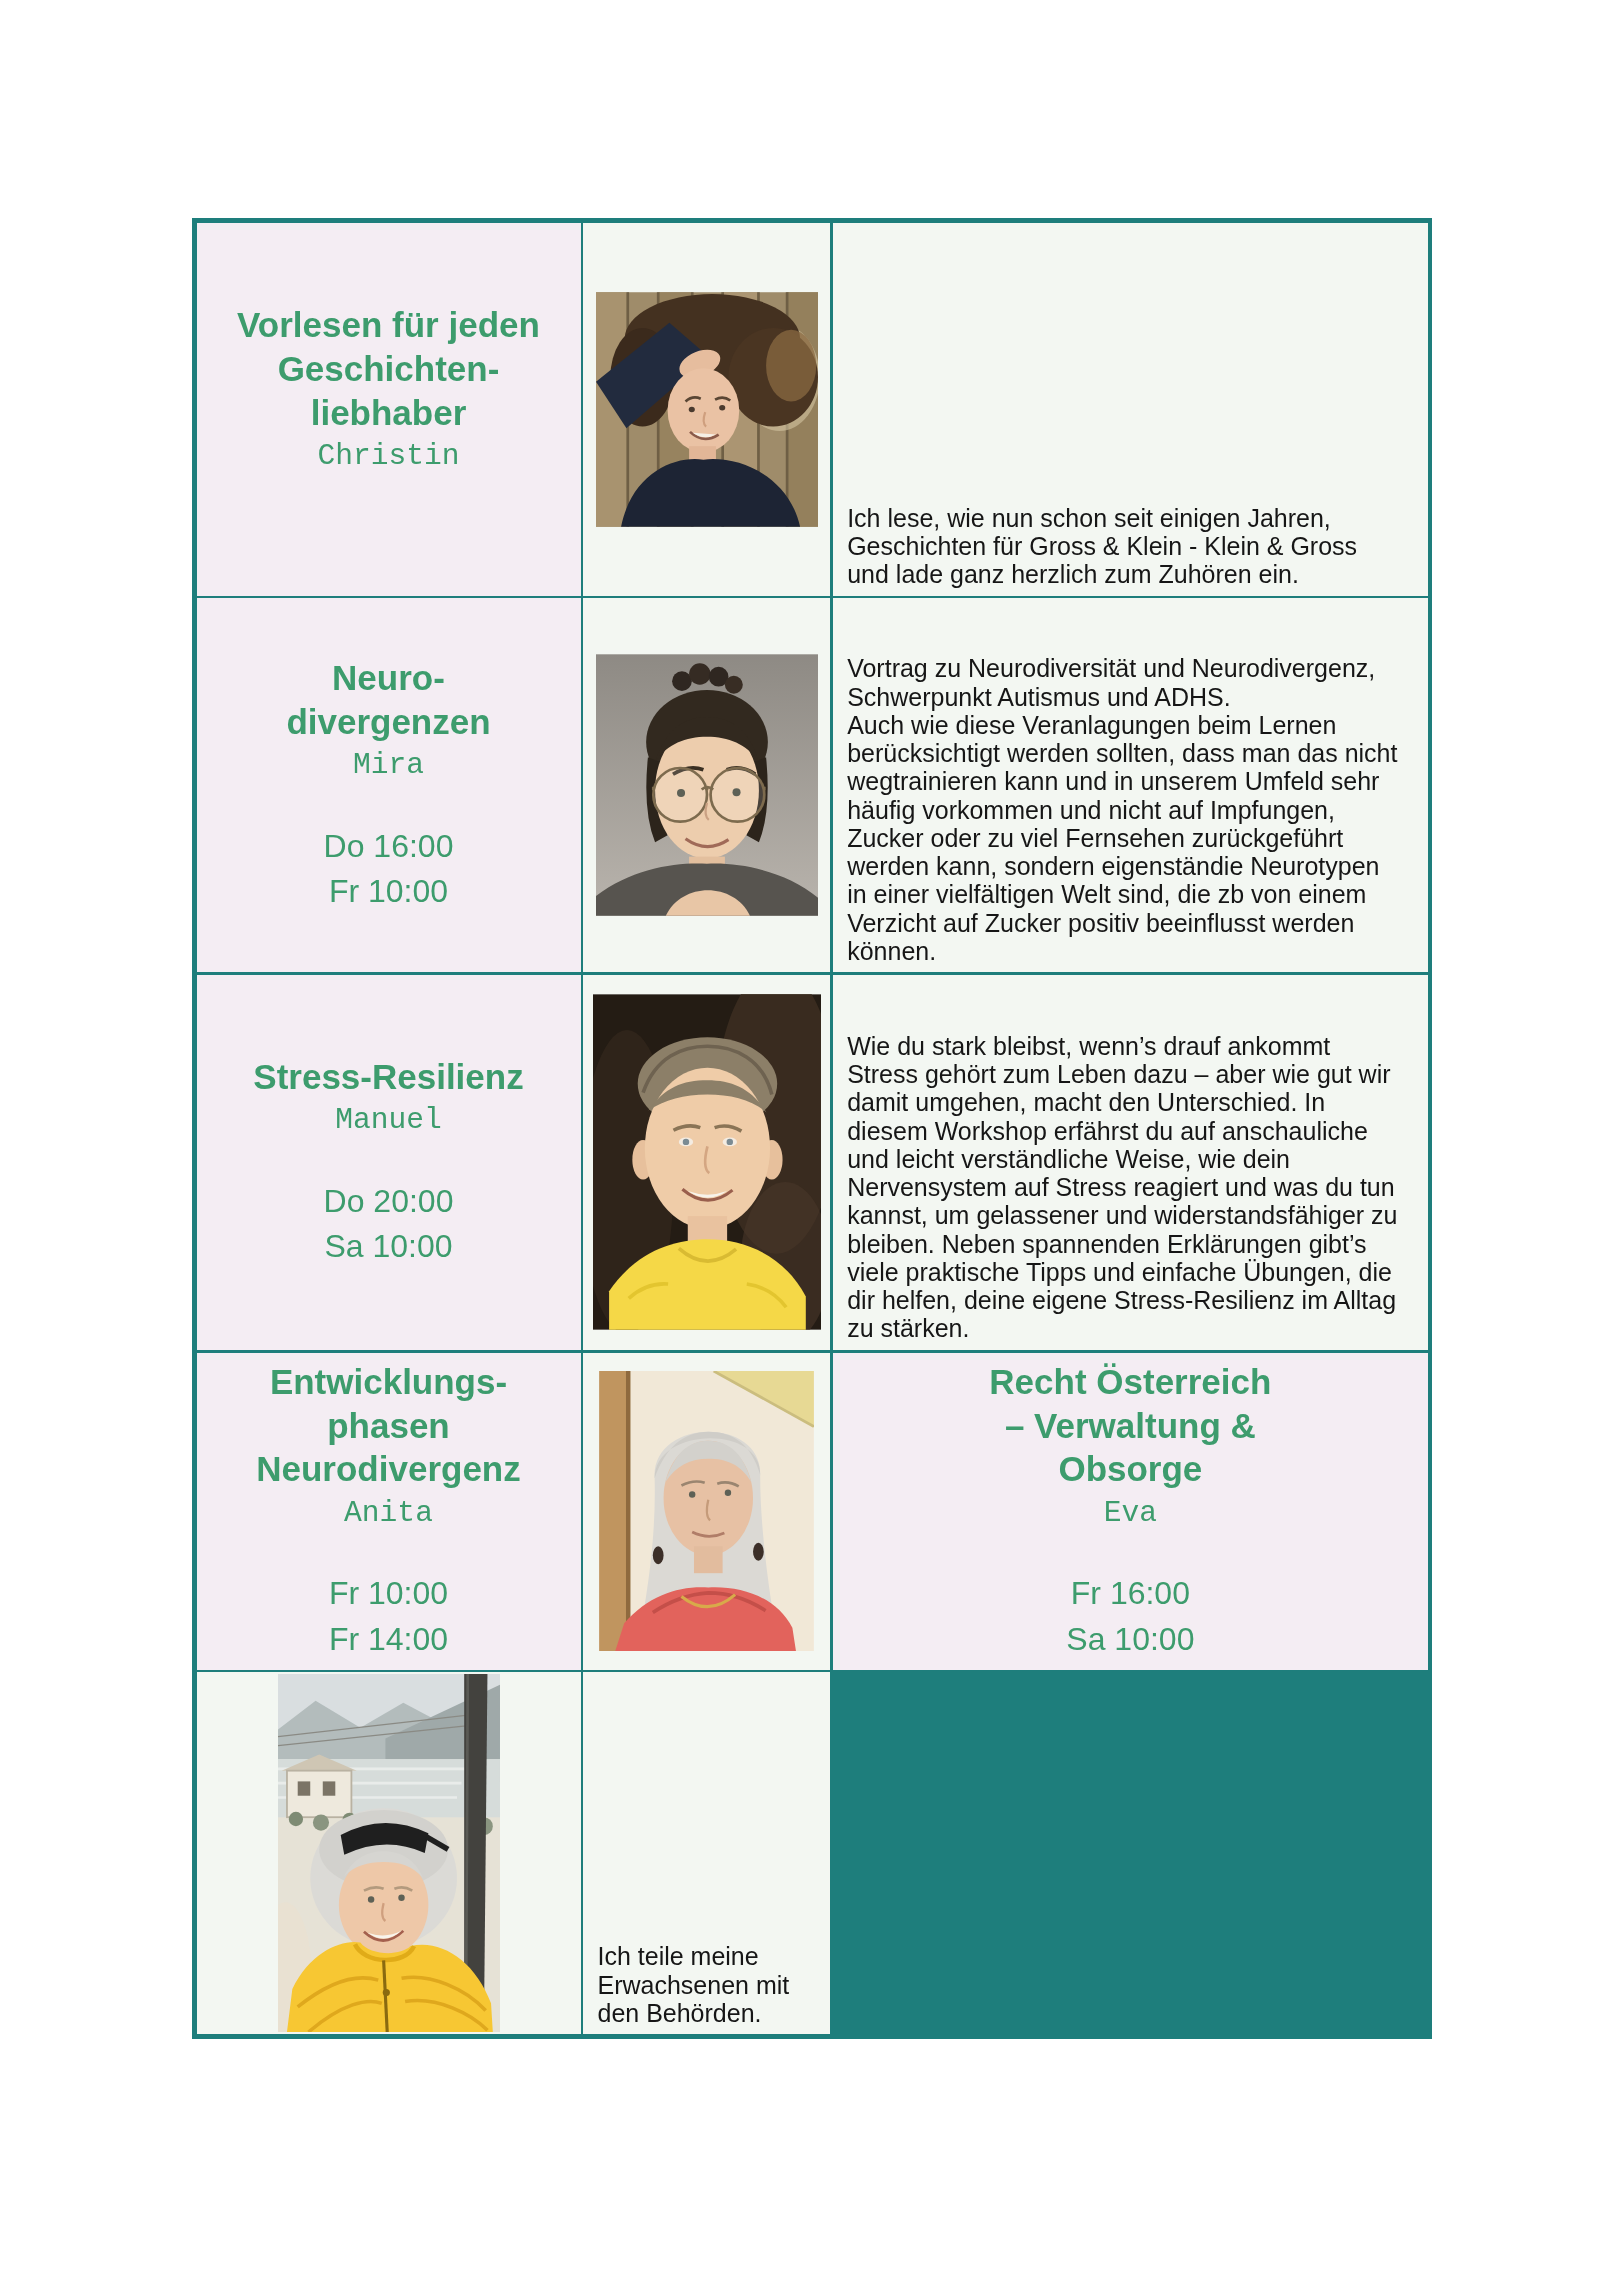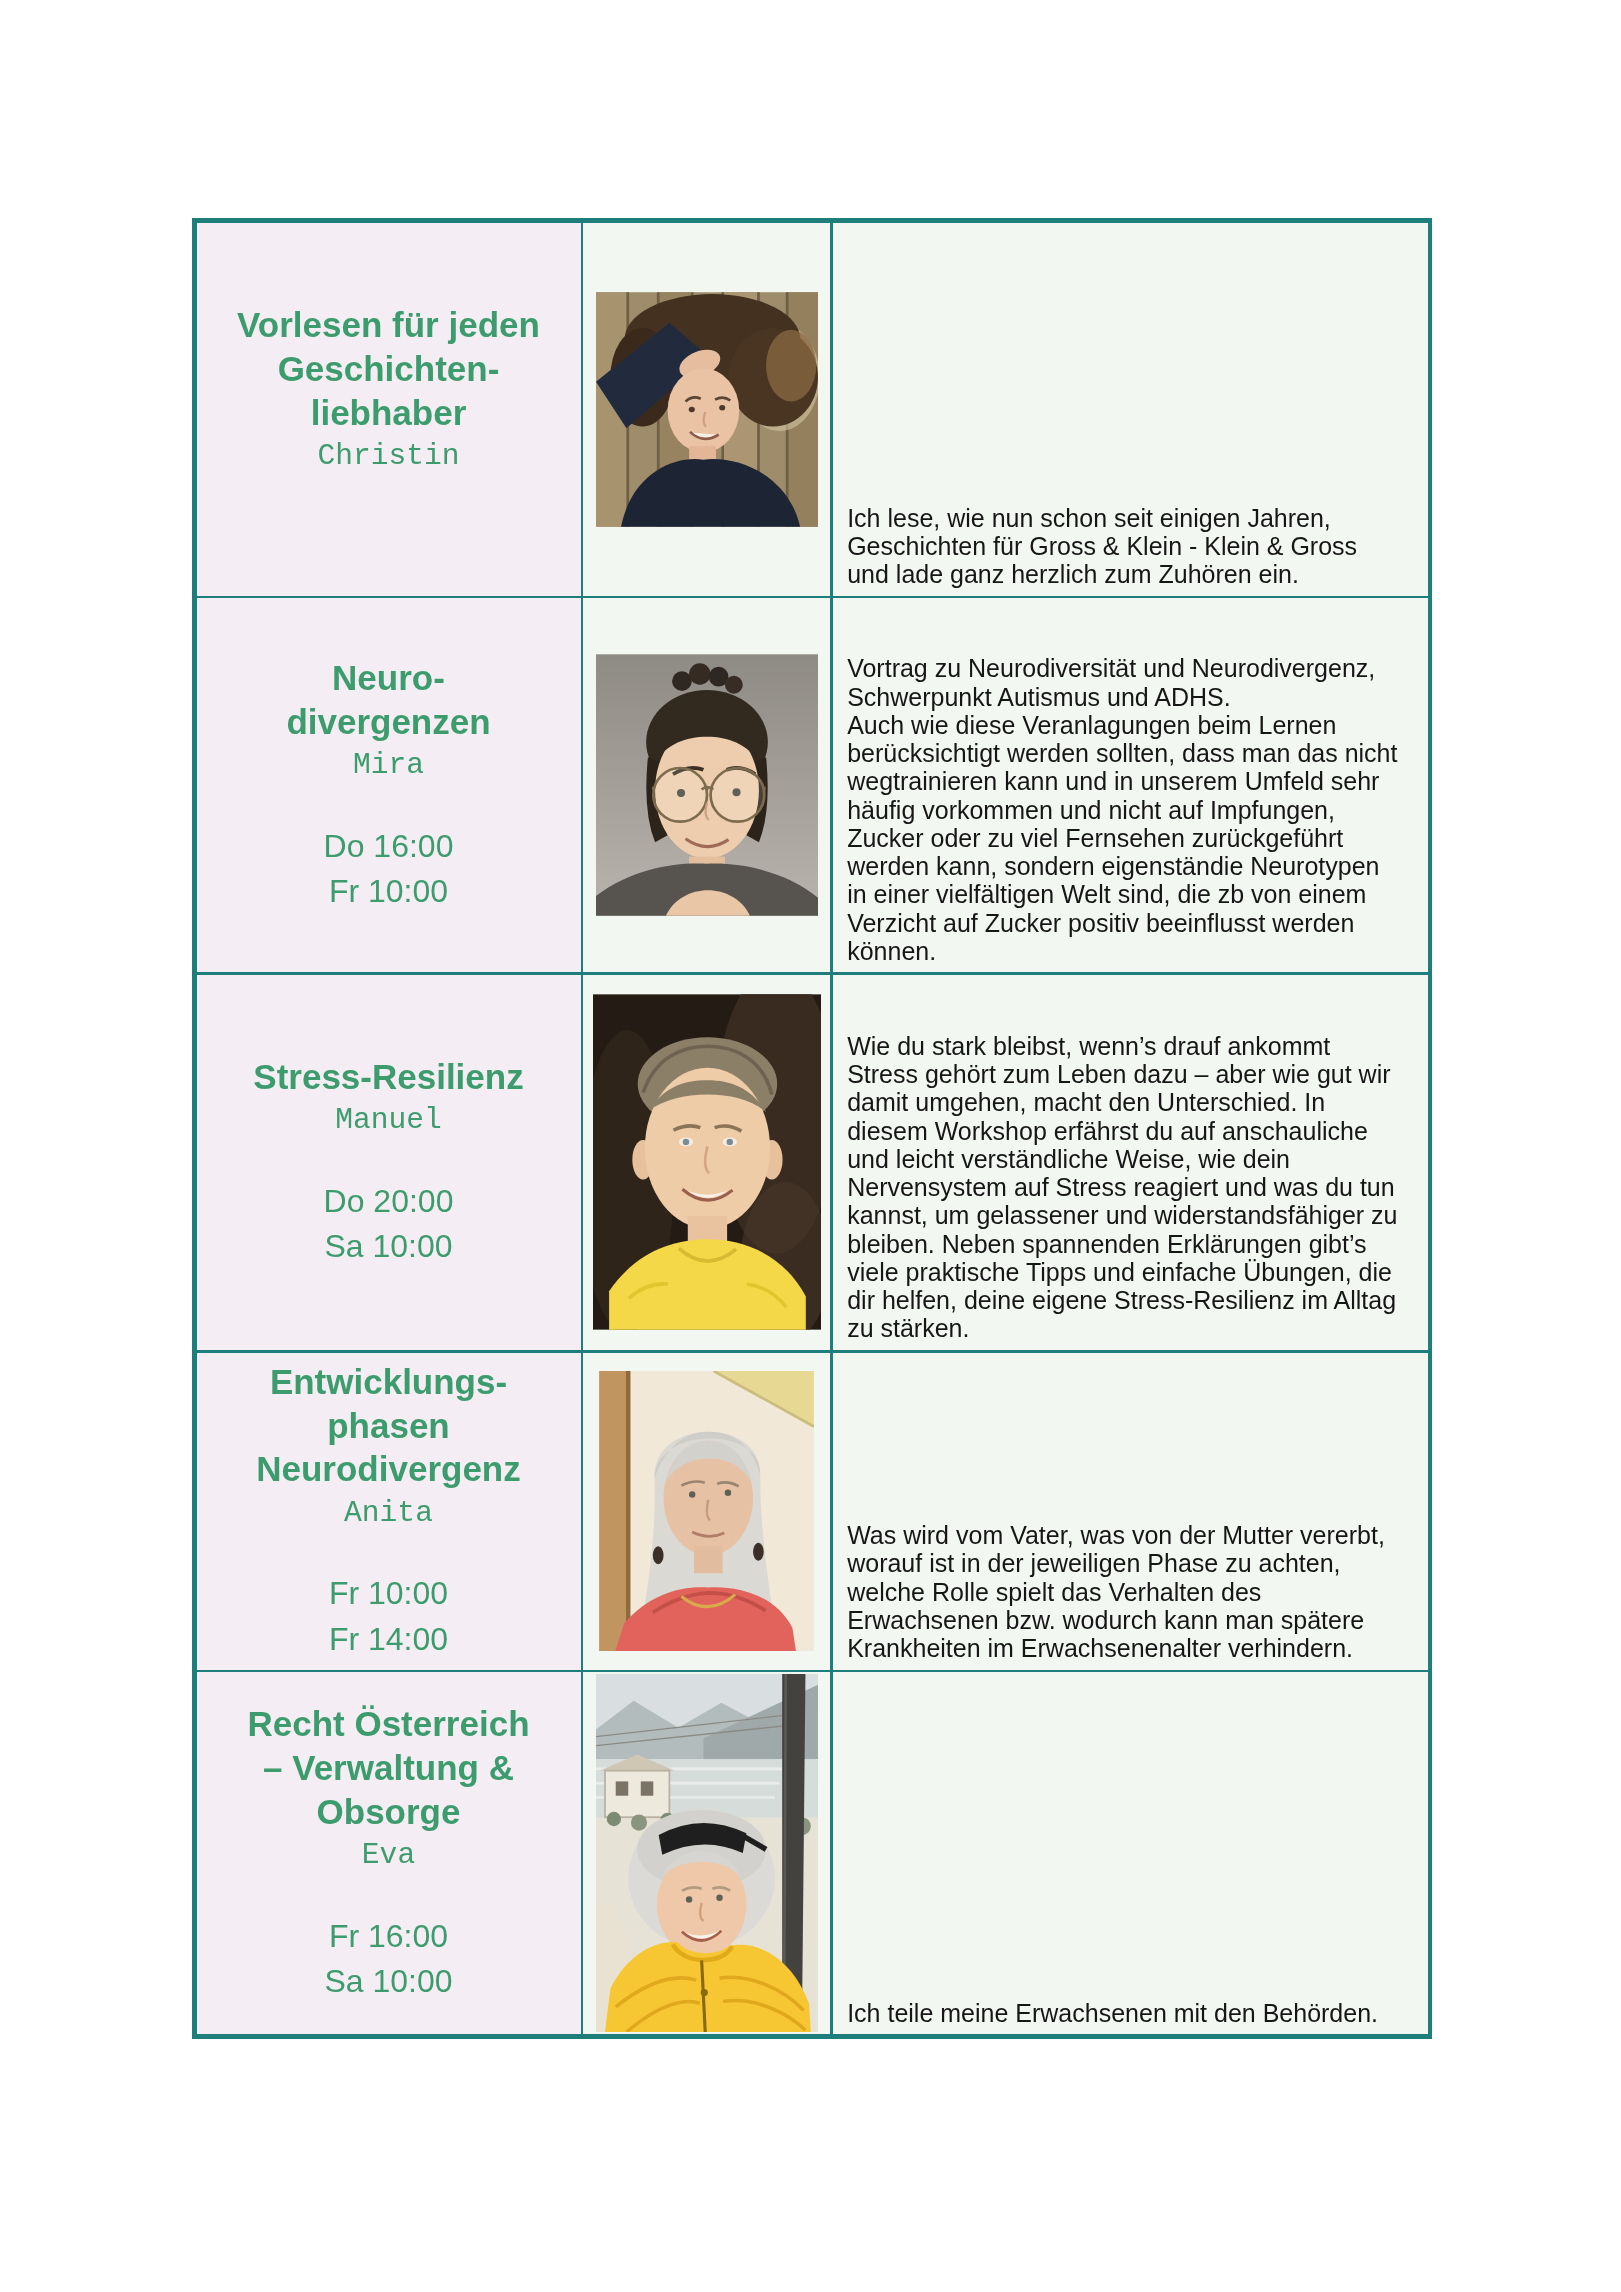--- a/index.html
+++ b/index.html
@@ -222,23 +222,20 @@
       <path d="M132,126 q12,-4 24,3" stroke="#9a8570" stroke-width="3" fill="none"></path>
       <circle cx="104" cy="138" r="3.6" fill="#5e6156"></circle>
       <circle cx="144" cy="136" r="3.6" fill="#5e6156"></circle>
       <path d="M122,144 q-4,18 2,23" stroke="#c59b7a" stroke-width="2.5" fill="none"></path>
       <path d="M104,180 q18,9 36,1" stroke="#b07d68" stroke-width="3" fill="none"></path>
       <rect x="106" y="196" width="32" height="30" fill="#e2bc9e"></rect>
       <path d="M18,313 L28,282 C56,250 90,240 122,242 C158,240 198,252 216,287 L220,313 Z" fill="#e2635c"></path>
       <path d="M60,270 q30,-20 62,-22 q34,0 64,20" stroke="#c44f49" stroke-width="4" fill="none"></path>
       <path d="M92,252 q30,24 60,-2" stroke="#d8aa4a" stroke-width="3.5" fill="none"></path>
     </svg>
-  </div>
-  <div class="cell right">
-    <div class="desc">Was wird vom Vater, was von der Mutter vererbt, worauf ist in der jeweiligen Phase zu achten, welche Rolle spielt das Verhalten des Erwachsenen bzw. wodurch kann man spätere Krankheiten im Erwachsenenalter verhindern.</div>
   </div>
 
   <div class="cell left">
     <div class="title">Recht Österreich
 – Verwaltung &amp;
 Obsorge</div>
     <div class="presenter">Eva</div>
     <div class="spacer"></div>
     <div class="times">Fr 16:00
 Sa 10:00</div>

